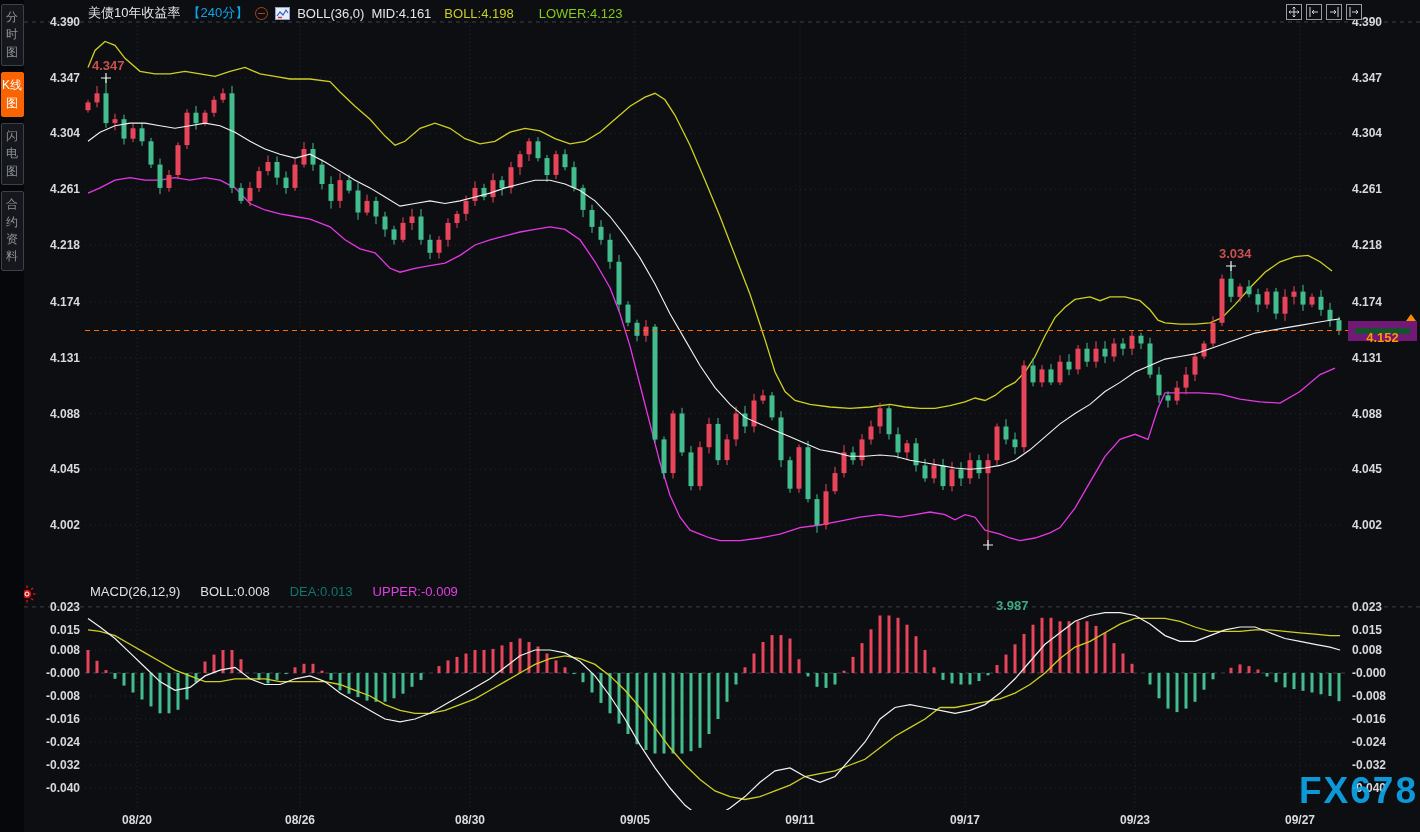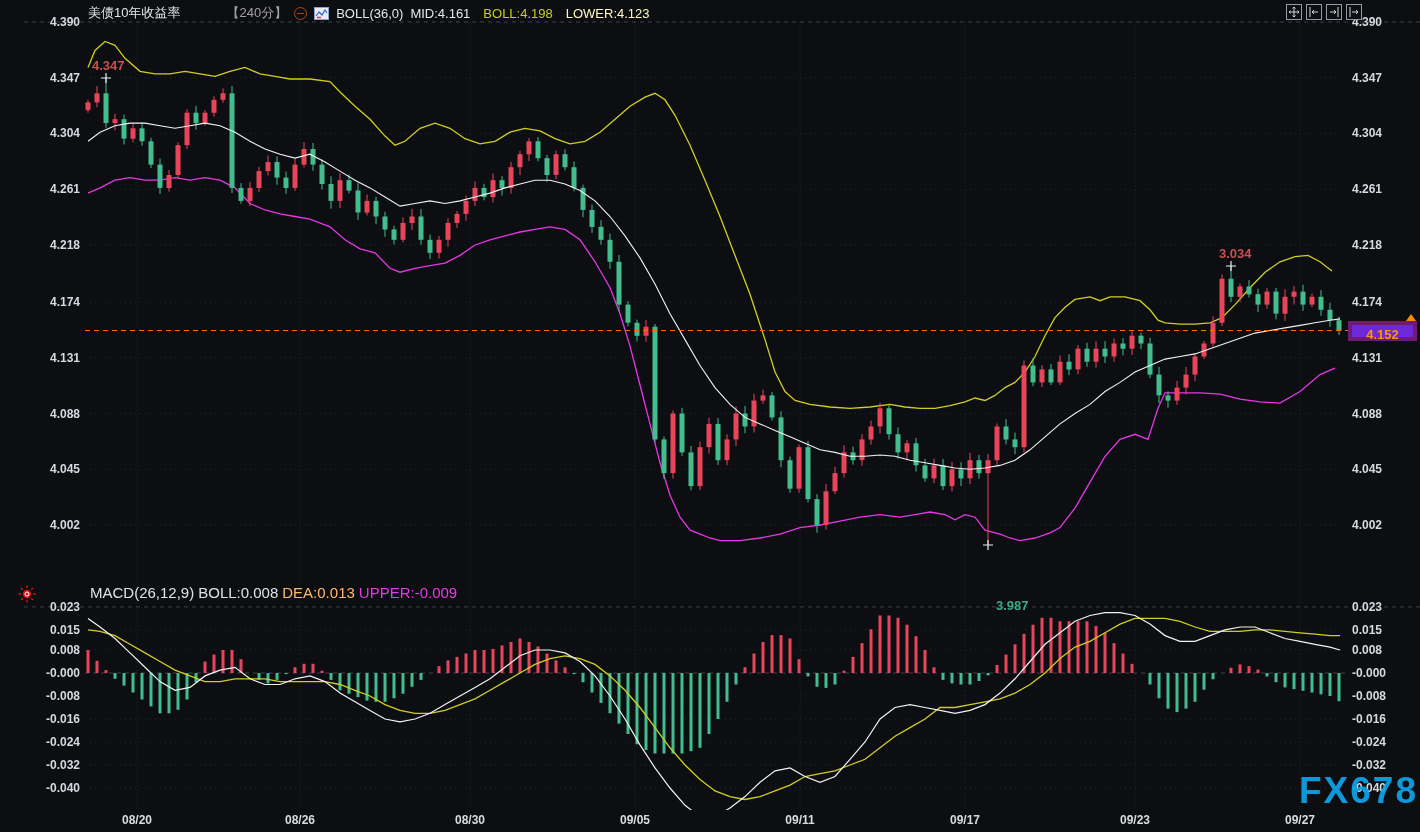--- a/index.html
+++ b/index.html
@@ -9,29 +9,29 @@
   
   .sidebar{position:absolute;left:0;top:0;bottom:0;width:24px;background:#06070a;z-index:6;
            display:flex;flex-direction:column;align-items:center;padding-top:4px;box-sizing:border-box;}
   .side-tab{width:21px;margin-bottom:6px;padding:4px 0;background:#15171d;border:1px solid #3c4048;
             border-radius:2px;color:#8e939b;font-size:12px;line-height:1.45;text-align:center;
             word-break:break-all;cursor:pointer;}
   .side-tab.active{background:#f96302;border-color:#f96302;color:#fff;}
   
   .hdr{position:absolute;left:88px;top:4px;z-index:3;display:flex;align-items:center;gap:7px;
        font-size:13px;color:#e4e6ea;white-space:nowrap;}
-  .hdr .period{color:#a3a3a3;margin-left:39px;}
+  .hdr .period{color:#0ea5e9;}
   .collapse-ic{width:13px;height:13px;border:1px solid #b0431a;border-radius:50%;display:inline-flex;
                align-items:center;justify-content:center;box-sizing:border-box;cursor:pointer;}
   .collapse-ic i{display:block;width:7px;height:0;border-top:1px solid #b0431a;}
   .upper-v{color:#c9cf1e;margin-left:6px;}
-  .lower-v{color:#fef9c3;margin-left:6px;}
-  .macd-hdr{position:absolute;left:90px;top:584px;z-index:3;display:flex;gap:4px;font-size:15px;
+  .lower-v{color:#84cc16;margin-left:18px;}
+  .macd-hdr{position:absolute;left:90px;top:584px;z-index:3;display:flex;gap:20px;font-size:13px;
             color:#dfe1e6;white-space:nowrap;}
-  .macd-hdr .dea{color:#fdba74;}
+  .macd-hdr .dea{color:#0f766e;}
   .macd-hdr .macdv{color:#e23ee2;}
   .burst{position:absolute;left:18px;top:585px;z-index:3;}
   
   .toolbar{position:absolute;right:58px;top:4px;z-index:3;display:flex;gap:4px;}
   .tool-btn{width:16px;height:16px;border:1px solid #959ba4;background:#0d0e12;display:flex;
             align-items:center;justify-content:center;box-sizing:border-box;cursor:pointer;padding:0;}
   
   .axis-label{position:absolute;z-index:2;font-size:12px;font-weight:600;color:#d7d9de;line-height:16px;}
   .al-left{left:26px;width:54px;text-align:right;}
   .al-right{left:1352px;width:64px;text-align:left;}
@@ -39,22 +39,22 @@
   
   .footer{position:absolute;left:0;right:0;bottom:0;height:22px;background:#050608;z-index:5;
           border-top:1px solid #26282e;}
   .footer .period{position:absolute;left:85px;top:3px;color:#ff5400;font-size:13px;font-weight:700;}
   .footer .tri{position:absolute;left:201px;top:4px;color:#ff6a00;font-size:11px;}
   .tick{position:absolute;top:0;width:1px;height:4px;background:#4a4d55;}
   
   .anno{position:absolute;z-index:3;font-size:13px;font-weight:700;white-space:nowrap;}
   .anno.red{color:#c9504e;}
   .anno.green{color:#3fa983;}
-  .price-tag{position:absolute;left:1348px;top:321px;width:69px;height:20px;z-index:4;background:#6d28d9;
-             border:4px solid #701a75;color:#ff9500;font-size:13px;font-weight:700;text-align:center;
+  .price-tag{position:absolute;left:1348px;top:321px;width:69px;height:20px;z-index:4;background:#14532d;
+             border:7px solid #701a75;color:#ff9500;font-size:13px;font-weight:700;text-align:center;
              line-height:20px;box-sizing:border-box;}
   .tag-arrow{position:absolute;left:1406px;top:314px;z-index:4;width:0;height:0;
              border-left:5px solid transparent;border-right:5px solid transparent;
              border-bottom:7px solid #ff8a00;}
   .watermark{position:absolute;right:2px;bottom:20px;z-index:4;font-size:37px;font-weight:600;
              color:#0ea5e9;letter-spacing:2px;opacity:.92;}
 </style>
 </head>
 <body>
 
@@ -516,20 +516,26 @@
         <rect x="1337.5" y="673.0" width="3" height="28.2" fill="#43bd8e"></rect>
         <polyline points="88,629.9 100,631.3 115,635.6 130,644.3 145,652.9 160,661.5 175,670.1 190,675.9 205,681.6 220,681.6 235,678.8 250,678.8 265,678.8 280,681.6 295,681.6 310,681.6 325,681.6 340,684.5 355,690.3 370,696.0 385,704.6 400,710.4 415,713.3 430,713.3 445,710.4 460,704.6 475,698.9 490,690.3 505,681.6 520,673.0 535,664.4 550,658.6 565,655.8 580,658.6 595,664.4 610,675.9 625,690.3 640,707.5 655,727.6 670,747.8 685,765.0 700,779.4 715,790.9 730,796.6 745,799.5 760,796.6 775,790.9 790,785.1 805,776.5 820,773.6 835,770.8 850,765.0 865,759.3 880,747.8 895,736.3 910,727.6 925,719.0 940,707.5 955,707.5 970,704.6 985,701.8 1000,698.9 1015,693.1 1030,684.5 1045,673.0 1060,658.6 1075,647.1 1090,641.4 1105,632.8 1120,624.1 1135,618.4 1150,618.4 1165,618.4 1180,621.3 1195,627.0 1210,631.3 1225,631.3 1240,631.3 1255,629.9 1270,629.9 1285,631.3 1300,632.8 1315,634.2 1330,635.6 1340,635.6" fill="none" stroke="#cfcf22" stroke-width="1.3"></polyline>
         <polyline points="88,618.4 100,627.0 115,638.5 130,652.9 145,667.3 160,681.6 175,690.3 190,687.4 205,675.9 220,670.1 235,667.3 250,678.8 265,684.5 280,684.5 295,678.8 310,675.9 325,681.6 340,693.1 355,701.8 370,710.4 385,719.0 400,721.9 415,719.0 430,713.3 445,704.6 460,696.0 475,687.4 490,678.8 505,667.3 520,655.8 535,650.0 550,650.0 565,652.9 580,661.5 595,675.9 610,696.0 625,719.0 640,744.9 655,767.9 670,788.0 685,805.3 700,816.8 715,816.8 730,808.1 745,796.6 760,782.3 775,770.8 790,767.9 805,776.5 820,782.3 835,776.5 850,759.3 865,742.0 880,719.0 895,707.5 910,704.6 925,707.5 940,710.4 955,713.3 970,710.4 985,704.6 1000,693.1 1015,678.8 1030,661.5 1045,644.3 1060,632.8 1075,621.3 1090,615.5 1105,612.6 1120,612.6 1135,615.5 1150,624.1 1165,635.6 1180,641.4 1195,641.4 1210,635.6 1225,629.9 1240,627.0 1255,627.0 1270,632.8 1285,638.5 1300,641.4 1315,644.3 1330,647.1 1340,650.0" fill="none" stroke="#f2f2f2" stroke-width="1.2"></polyline>
       </g>
       <line x1="85" y1="330.5" x2="1348" y2="330.5" stroke="#ff6a00" stroke-dasharray="5 4" stroke-width="1.2"></line>
       <path d="M101 78h10M106 73v10" stroke="#eceff3" stroke-width="1.2" fill="none"></path>
       <path d="M1226 266h10M1231 261v10" stroke="#eceff3" stroke-width="1.2" fill="none"></path>
       <path d="M983 545h10M988 540v10" stroke="#eceff3" stroke-width="1.2" fill="none"></path>
     </svg>
 
+  <aside class="sidebar" id="sidebar">
+      <div class="side-tab">分时图</div>
+      <div class="side-tab active">K线图</div>
+      <div class="side-tab">闪电图</div>
+      <div class="side-tab">合约资料</div>
+    </aside>
 
   <div class="hdr">
     <span>美债10年收益率</span>
     <span class="period">【240分】</span>
     <span class="collapse-ic">
         <i></i>
       </span>
     <span style="display:inline-flex;">
       <svg width="15" height="13">
           <rect x="0.5" y="0.5" width="14" height="12" fill="#e8edf5" stroke="#8fa3c8"></rect>

